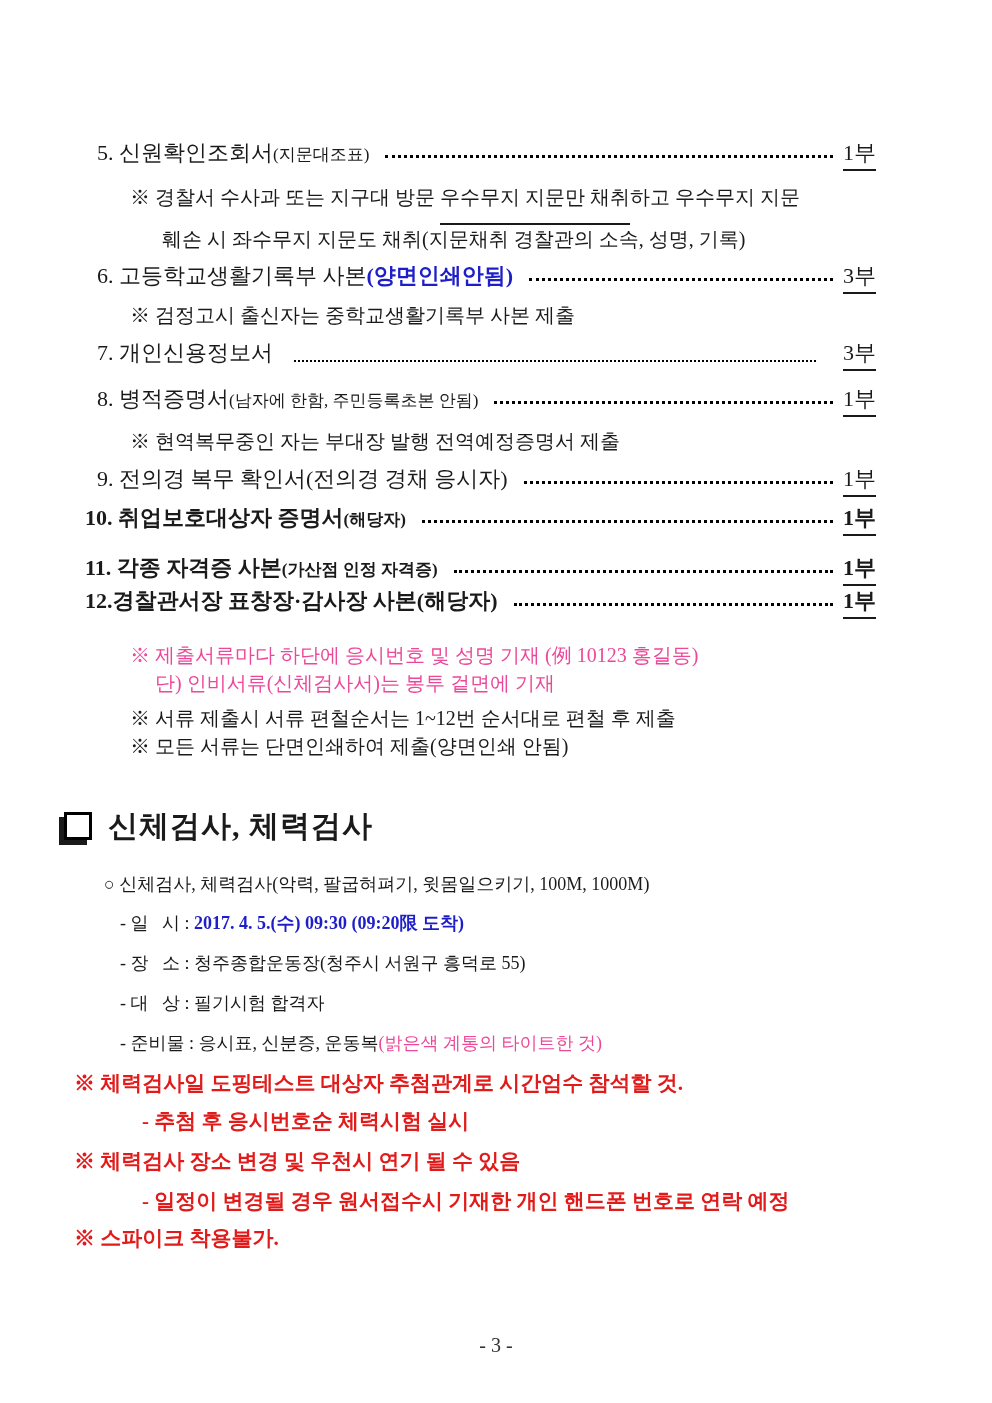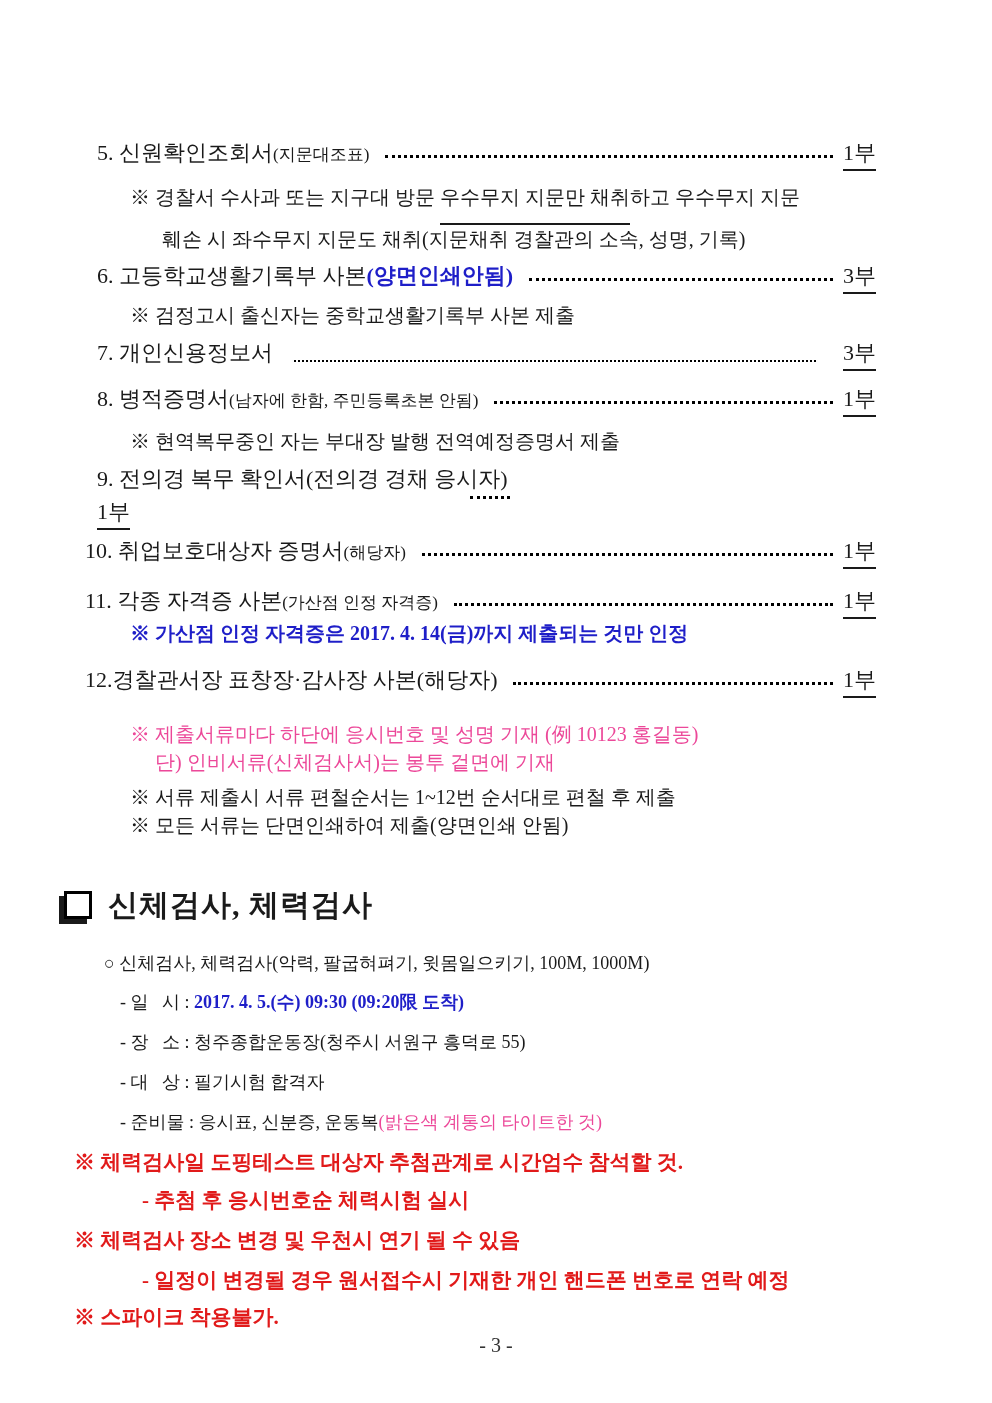--- a/index.html
+++ b/index.html
@@ -9,21 +9,21 @@
     color:#1a1a1a;
     -webkit-font-smoothing:antialiased;
   }
   [data-bind]{white-space:pre-wrap;}
   .page{position:relative;width:992px;height:1392px;overflow:hidden;}
   .content{padding-top:138px;}
 
   
   .item{display:flex;align-items:baseline;font-size:22px;line-height:30px;
         padding-left:97px;padding-right:116px;}
-  .item.wide{padding-left:85px;}
+  .item.wide{padding-left:85px;font-weight:bold;}
   .item .small{font-size:17px;}
   .leader{flex:1 1 auto;align-self:center;border-bottom:3.5px dotted #000;
           margin:0 10px 0 16px;position:relative;top:2px;min-width:40px;}
   .leader.fine{border-bottom:2.5px dotted #000;align-self:flex-end;
                margin:0 8px 9px 2px;top:0;}
   .count{text-decoration:none;border-bottom:2px solid currentColor;
          padding-bottom:1px;flex:0 0 auto;}
 
   
   .note{font-size:20px;line-height:28px;padding-left:130px;padding-right:60px;}
@@ -43,21 +43,21 @@
   .detail{font-size:18px;line-height:30px;padding-left:120px;}
   .warning{font-size:21px;line-height:29px;padding-left:74px;}
   .warning.dash{padding-left:142px;}
 
   .footer{position:absolute;left:0;top:1334px;width:100%;text-align:center;
           font-size:20px;color:#333;}
 
   
   .mb12{margin-bottom:12px;}.mb14{margin-bottom:14px;}.mb8{margin-bottom:8px;}
   .mb7{margin-bottom:7px;}.mb9{margin-bottom:9px;}.mb13{margin-bottom:13px;gap:19px;}
-  .mb10{margin-bottom:10px;}.mb6{margin-bottom:6px;flex-direction:column;}.mb17{margin-bottom:17px;}
+  .mb10{margin-bottom:10px;}.mb6{margin-bottom:6px;}.mb17{margin-bottom:17px;}
   .mb0{margin-bottom:0;}.mb18{margin-bottom:18px;}.mb22{margin-bottom:22px;}
   .mb46{margin-bottom:46px;}.mb11{margin-bottom:11px;}
 </style>
 </head>
 <body>
 
 <div class="page">
   <div class="content">
 
     <div class="item mb12">
@@ -105,23 +105,20 @@
     <div class="item wide mb17">
       <span><span data-bind="documents.item10.num">10. </span><span data-bind="documents.item10.title">취업보호대상자 증명서</span><span class="small" data-bind="documents.item10.small">(해당자)</span></span>
       <span class="leader"></span>
       <span class="count" data-bind="documents.item10.count">1부</span>
     </div>
 
     <div class="item wide mb0">
       <span><span data-bind="documents.item11.num">11. </span><span data-bind="documents.item11.title">각종 자격증 사본</span><span class="small" data-bind="documents.item11.small">(가산점 인정 자격증)</span></span>
       <span class="leader"></span>
       <span class="count" data-bind="documents.item11.count">1부</span>
-    </div>
-    <div class="note blue-b mb18">
-      <span data-bind="documents.note11">※ 가산점 인정 자격증은 2017. 4. 14(금)까지 제출되는 것만 인정</span>
     </div>
 
     <div class="item wide mb22">
       <span><span data-bind="documents.item12.num">12.</span><span data-bind="documents.item12.title">경찰관서장 표창장·감사장 사본(해당자)</span></span>
       <span class="leader"></span>
       <span class="count" data-bind="documents.item12.count">1부</span>
     </div>
 
     <div class="note blue mb0">
       <span data-bind="documents.blue_note_line1">※ 제출서류마다 하단에 응시번호 및 성명 기재 (例 10123 홍길동)</span>

